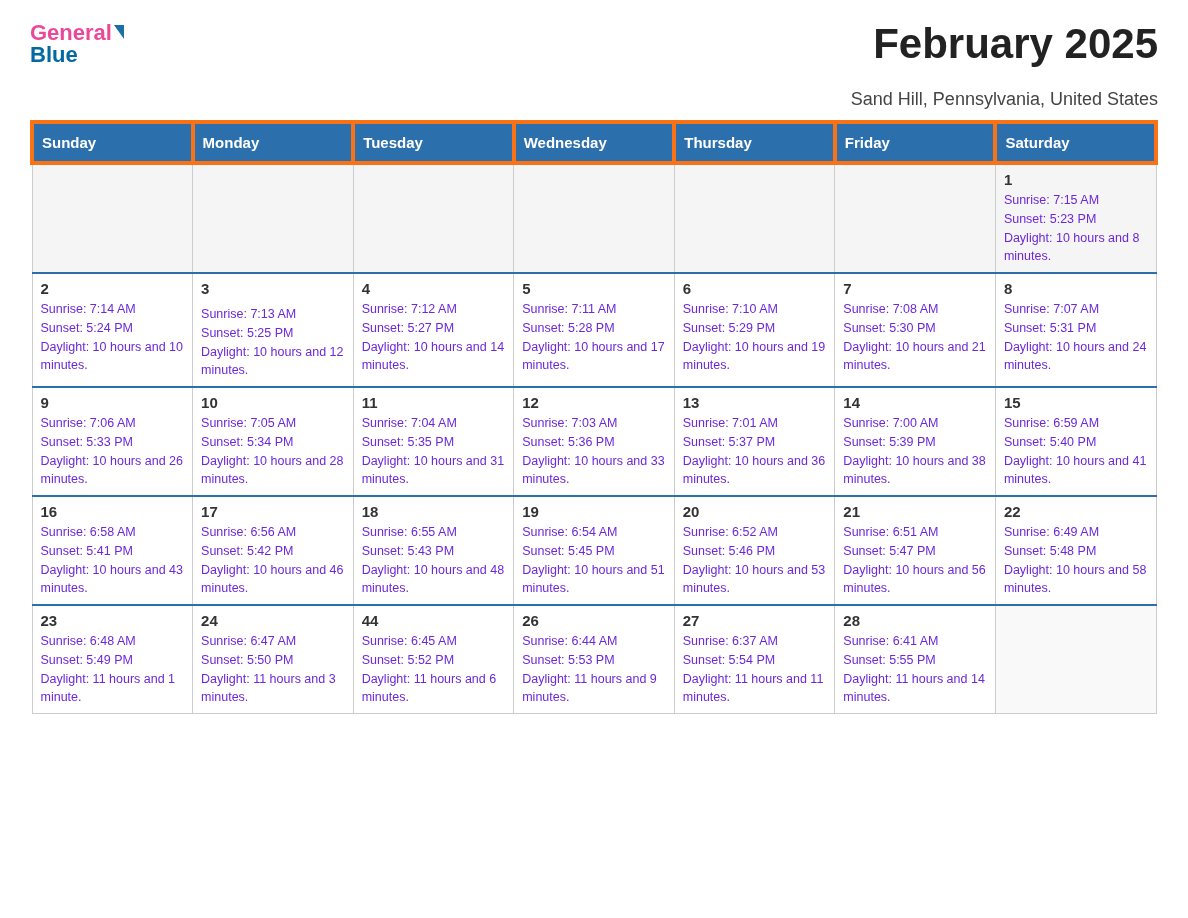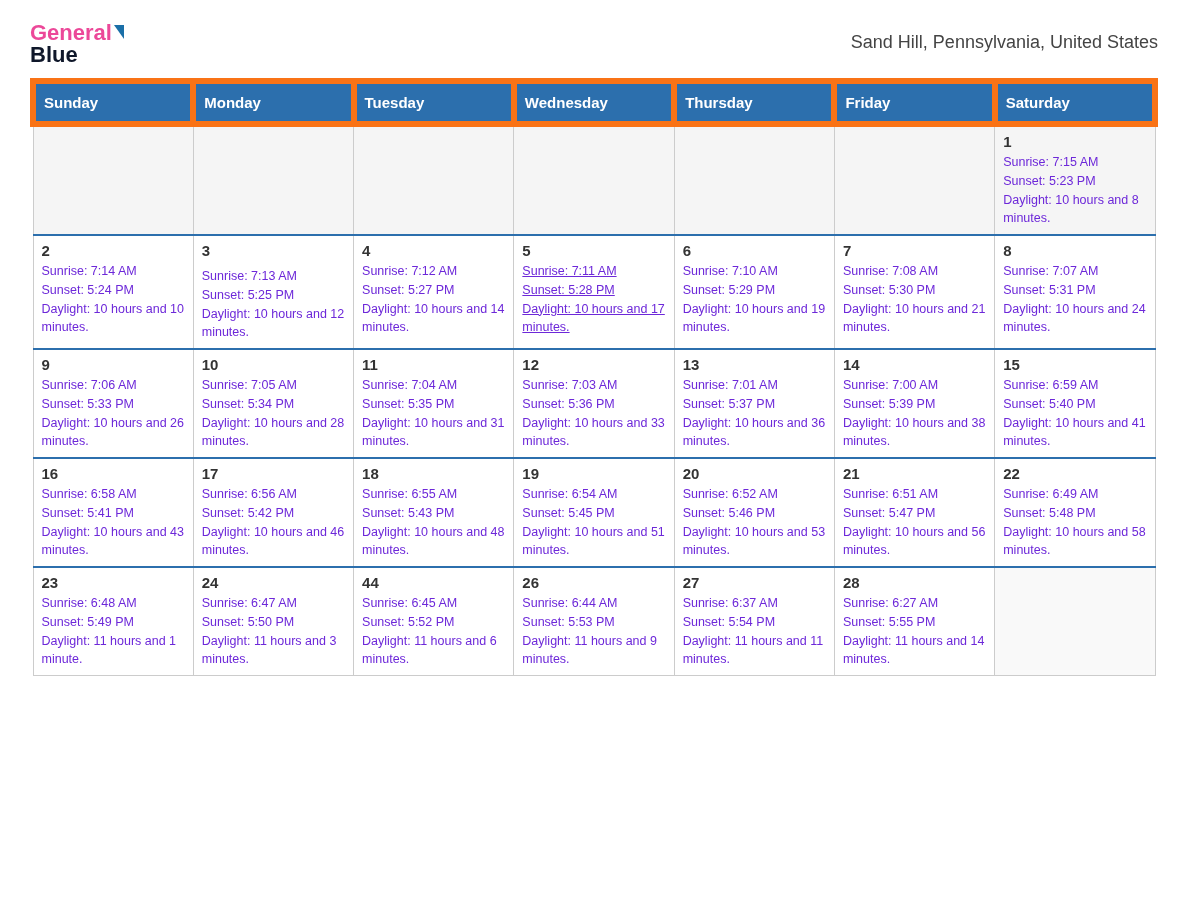--- a/index.html
+++ b/index.html
@@ -32,49 +32,49 @@
       width: 0;
       height: 0;
       border-left: 10px solid transparent;
       border-top: 14px solid #1a6fa8;
       margin-left: 2px;
       margin-top: -2px;
     }
     .logo-blue {
       font-size: 22px;
       font-weight: bold;
-      color: #0f172a;
+      color: #0369a1;
       margin-top: -4px;
     }
     .title-section {
       text-align: right;
     }
     .month-title {
       font-size: 42px;
       font-weight: bold;
       color: #222;
     }
     .location {
       font-size: 18px;
       color: #444;
-      margin-top: 12px;
+      margin-top: 21px;
     }
     .calendar {
       width: 100%;
       border-collapse: collapse;
       margin-top: 10px;
     }
     .calendar th {
       background-color: #2c6fad;
       color: #fff;
       padding: 10px 8px;
       font-size: 15px;
       font-weight: bold;
       text-align: left;
-      border: 6px solid #f97316;
+      border: 4px solid #f97316;
     }
     .calendar td {
       vertical-align: top;
       border: 1px solid #ccc;
       padding: 6px 8px;
       font-size: 13px;
       min-height: 90px;
       width: 14.28%;
     }
     .calendar tr td {
@@ -104,20 +104,21 @@
 
 <div class="header">
   <div class="logo">
     <div class="logo-general">
       <span>General</span>
       <span class="arrow"></span>
     </div>
     <div class="logo-blue">Blue</div>
   </div>
   <div class="title-section">
+    <div class="month-title">February 2025</div>
     <div class="location">Sand Hill, Pennsylvania, United States</div>
   </div>
 </div>
 
 <table class="calendar">
   <thead>
     <tr>
     <th>Sunday</th>
         <th>Monday</th>
         <th>Tuesday</th>
@@ -156,21 +157,21 @@
 Daylight: 10 hours and 12 minutes.</div>
         </td>
         <td>
           <span class="day-number">4</span>
           <div class="day-info" style="white-space: pre-line;">Sunrise: 7:12 AM
 Sunset: 5:27 PM
 Daylight: 10 hours and 14 minutes.</div>
         </td>
         <td>
           <span class="day-number">5</span>
-          <div class="day-info" style="white-space: pre-line; text-decoration: underline;">Sunrise: 7:11 AM
+          <div class="day-info" style="white-space: pre-line;">Sunrise: 7:11 AM
 Sunset: 5:28 PM
 Daylight: 10 hours and 17 minutes.</div>
         </td>
         <td>
           <span class="day-number">6</span>
           <div class="day-info" style="white-space: pre-line;">Sunrise: 7:10 AM
 Sunset: 5:29 PM
 Daylight: 10 hours and 19 minutes.</div>
         </td>
         <td>
@@ -300,20 +301,20 @@
 Daylight: 11 hours and 9 minutes.</div>
         </td>
         <td>
           <span class="day-number">27</span>
           <div class="day-info" style="white-space: pre-line;">Sunrise: 6:37 AM
 Sunset: 5:54 PM
 Daylight: 11 hours and 11 minutes.</div>
         </td>
         <td>
           <span class="day-number">28</span>
-          <div class="day-info" style="white-space: pre-line;">Sunrise: 6:27 AM
+          <div class="day-info" style="white-space: pre-line;">Sunrise: 6:41 AM
 Sunset: 5:55 PM
 Daylight: 11 hours and 14 minutes.</div>
         </td>
         <td class="empty-cell"></td>
       </tr>
     </tbody>
 </table>
 
 </body></html>

